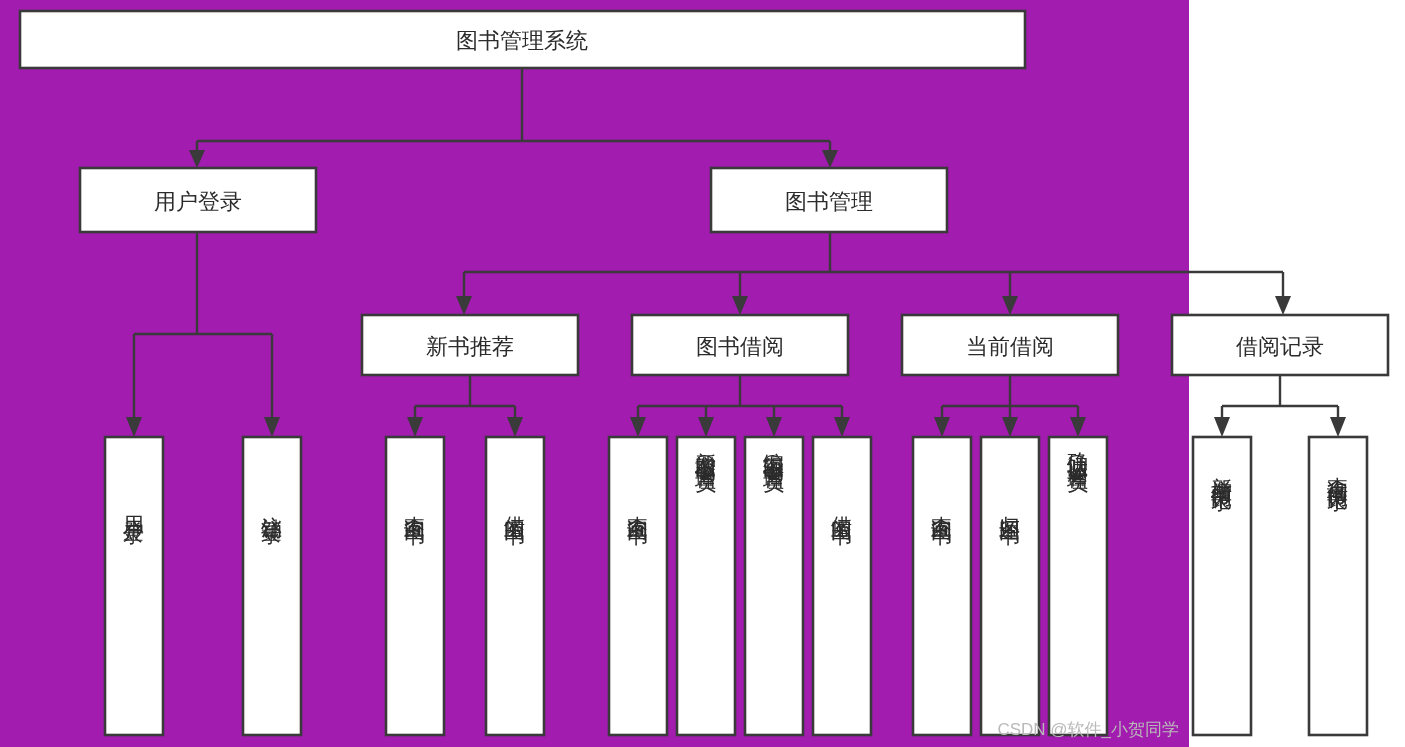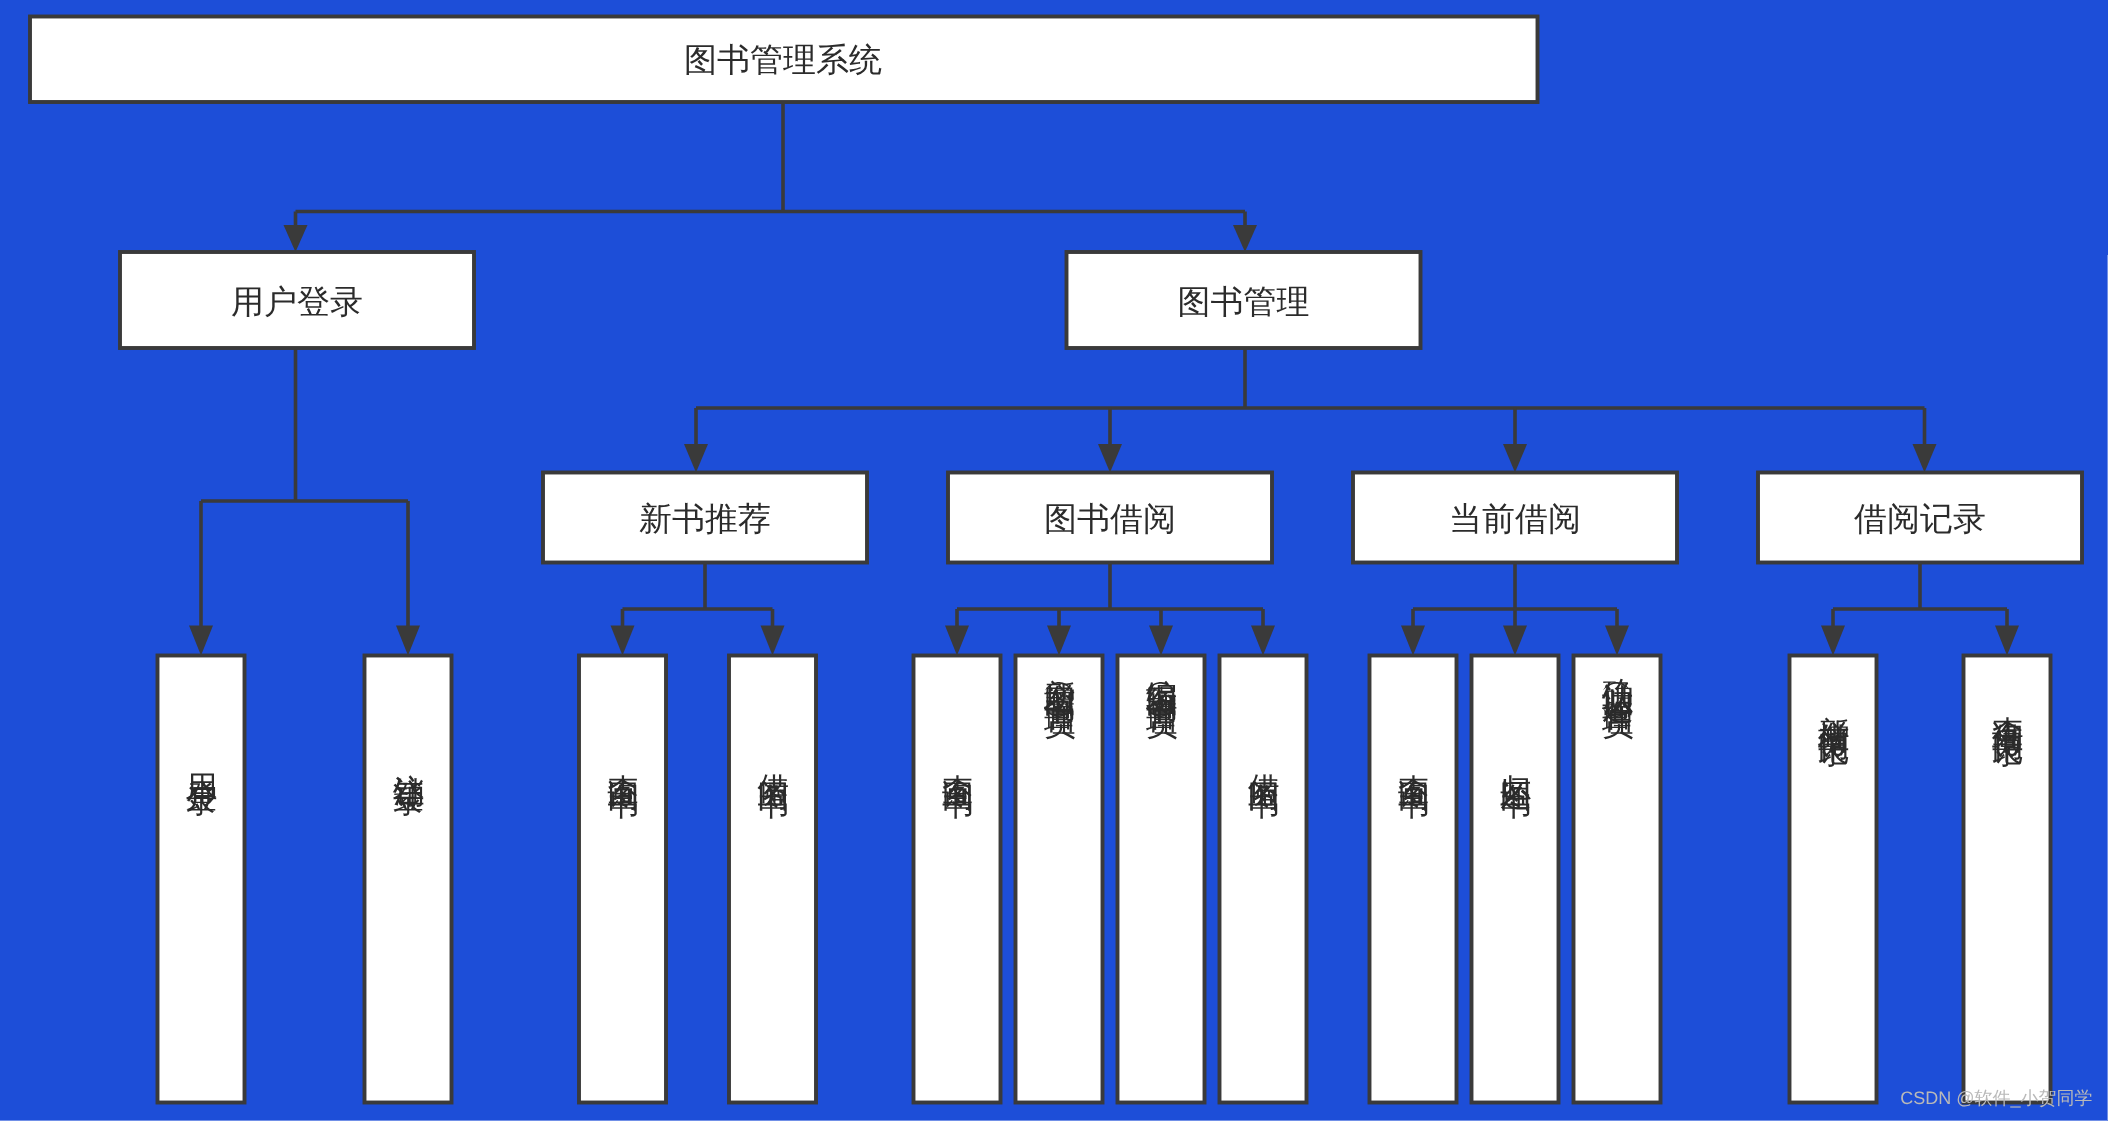--- a/index.html
+++ b/index.html
@@ -8,23 +8,23 @@
     background: #ffffff;
   }
   body {
     width: 1405px;
     height: 747px;
     font-family: "Liberation Sans", "DejaVu Sans", sans-serif;
     overflow: hidden;
   }
   #diagram-root {
     position: relative;
-    width: 1405px;
+    width: 1189px;
     height: 747px;
-    background: #1d4ed8;
+    background: #a21caf;
   }
   svg.flow {
     position: absolute;
     left: 0;
     top: 0;
     width: 1405px;
     height: 747px;
     display: block;
   }
   .node-rect {
@@ -55,21 +55,21 @@
     fill: #2b2b2b;
     text-anchor: middle;
     writing-mode: vertical-rl;
     letter-spacing: 3px;
   }
   .watermark {
     position: absolute;
     right: 10px;
     bottom: 6px;
     font-family: "Liberation Sans", "DejaVu Sans", sans-serif;
-    font-size: 12px;
+    font-size: 17px;
     color: #b9b9b9;
     white-space: nowrap;
     user-select: none;
   }
 </style>
 </head>
 <body>
 
 <div id="diagram-root">
 

